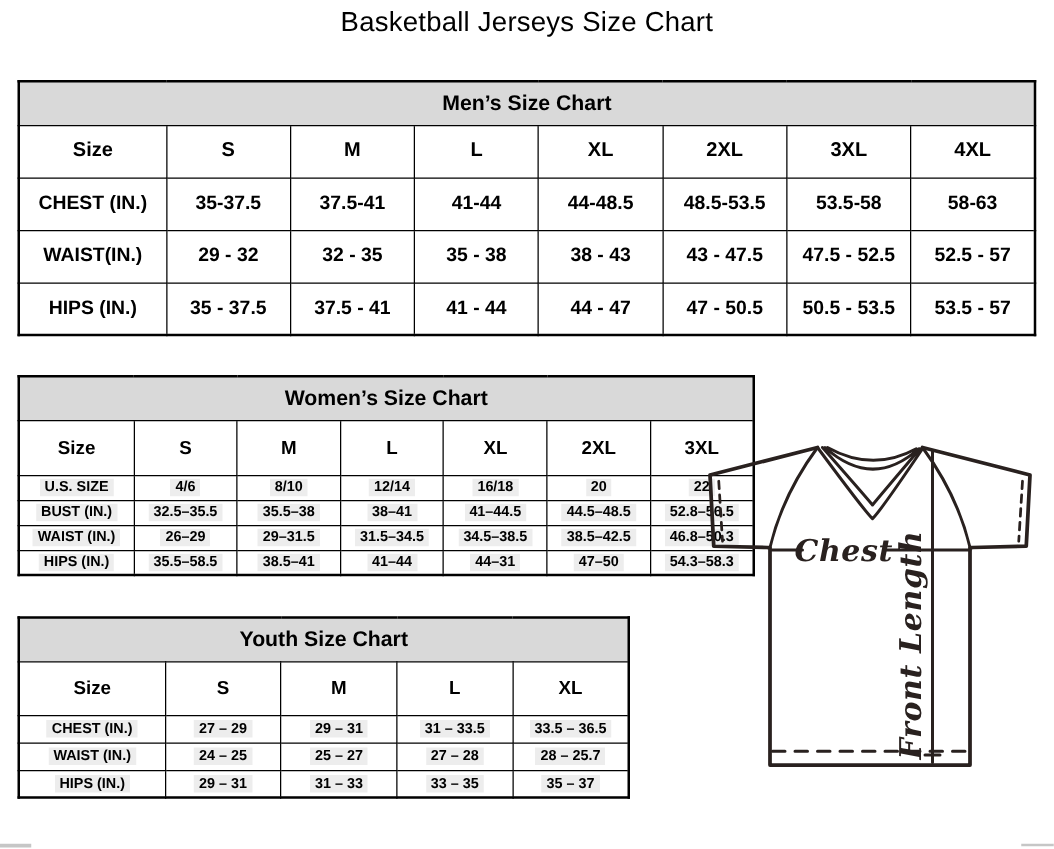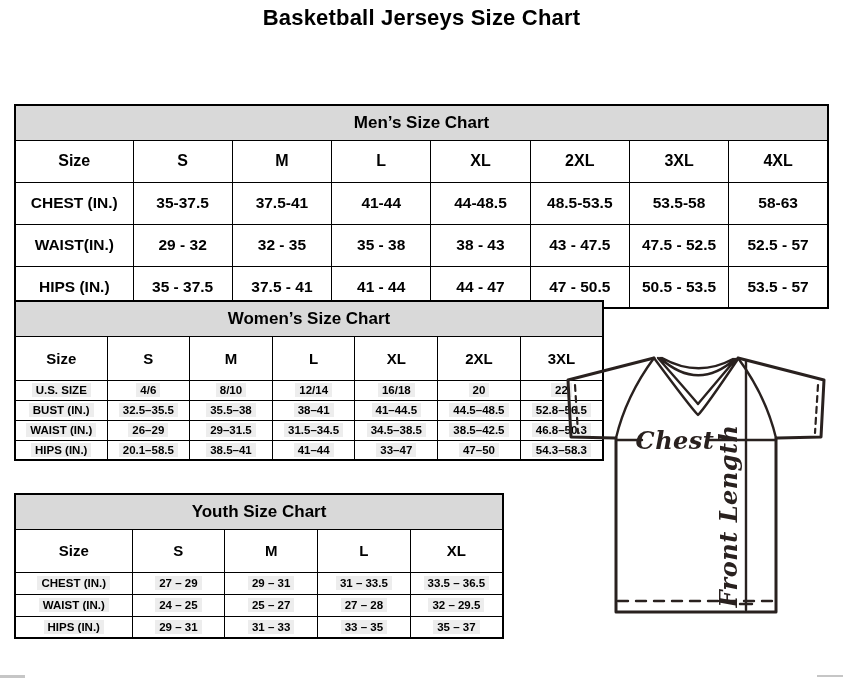--- a/index.html
+++ b/index.html
@@ -4,35 +4,35 @@
 <style>
   html,body{margin:0;padding:0;}
   body{
     width:843px;height:679px;position:relative;background:#ffffff;
     font-family:"Liberation Sans",sans-serif;color:#000;overflow:hidden;
   }
   .page{position:absolute;inset:0;width:843px;height:679px;}
 
   .title{
     position:absolute;top:5px;left:0;width:100%;text-align:center;
-    font-size:22px;font-weight:700;letter-spacing:0.2px;
+    font-size:22px;font-weight:400;letter-spacing:0.2px;
   }
 
   table{
     position:absolute;border-collapse:collapse;table-layout:fixed;
     background:#fff;border:2.5px solid #000;
   }
   th,td{
     border:1.6px solid #000;font-weight:700;text-align:center;
     vertical-align:middle;padding:0;color:#000;white-space:nowrap;
   }
   tr.band th{background:#d9d9d9;font-size:17px;}
 
   
-  table.mens{left:14px;top:64px;width:815px;margin-top:40px;}
+  table.mens{left:14px;top:64px;width:815px;}
   table.mens tr.band{height:35px;}
   table.mens tr.head{height:42px;font-size:16px;}
   table.mens tr.data{height:42px;font-size:15.5px;}
 
   
   table.womens{left:14px;top:300px;width:590px;}
   table.womens tr.band{height:35px;font-size:16px;}
   table.womens tr.head{height:44px;font-size:15px;}
   table.womens tr.data{height:20px;font-size:11.5px;}
 
@@ -155,24 +155,24 @@
           <th><span class="hl">WAIST (IN.)</span></th>
           <td><span class="hl">26–29</span></td>
           <td><span class="hl">29–31.5</span></td>
           <td><span class="hl">31.5–34.5</span></td>
           <td><span class="hl">34.5–38.5</span></td>
           <td><span class="hl">38.5–42.5</span></td>
           <td><span class="hl">46.8–50.3</span></td>
         </tr>
         <tr class="data">
           <th><span class="hl">HIPS (IN.)</span></th>
-          <td><span class="hl">20.1–58.5</span></td>
+          <td><span class="hl">35.5–58.5</span></td>
           <td><span class="hl">38.5–41</span></td>
           <td><span class="hl">41–44</span></td>
-          <td><span class="hl">33–47</span></td>
+          <td><span class="hl">44–31</span></td>
           <td><span class="hl">47–50</span></td>
           <td><span class="hl">54.3–58.3</span></td>
         </tr>
       </tbody>
     </table>
 
   <table class="youth">
     <colgroup>
         <col style="width:117px">
         <col span="4">
@@ -193,21 +193,21 @@
           <td><span class="hl">27 – 29</span></td>
           <td><span class="hl">29 – 31</span></td>
           <td><span class="hl">31 – 33.5</span></td>
           <td><span class="hl">33.5 – 36.5</span></td>
         </tr>
         <tr class="data">
           <th><span class="hl">WAIST (IN.)</span></th>
           <td><span class="hl">24 – 25</span></td>
           <td><span class="hl">25 – 27</span></td>
           <td><span class="hl">27 – 28</span></td>
-          <td><span class="hl">32 – 29.5</span></td>
+          <td><span class="hl">28 – 25.7</span></td>
         </tr>
         <tr class="data">
           <th><span class="hl">HIPS (IN.)</span></th>
           <td><span class="hl">29 – 31</span></td>
           <td><span class="hl">31 – 33</span></td>
           <td><span class="hl">33 – 35</span></td>
           <td><span class="hl">35 – 37</span></td>
         </tr>
       </tbody>
     </table>

